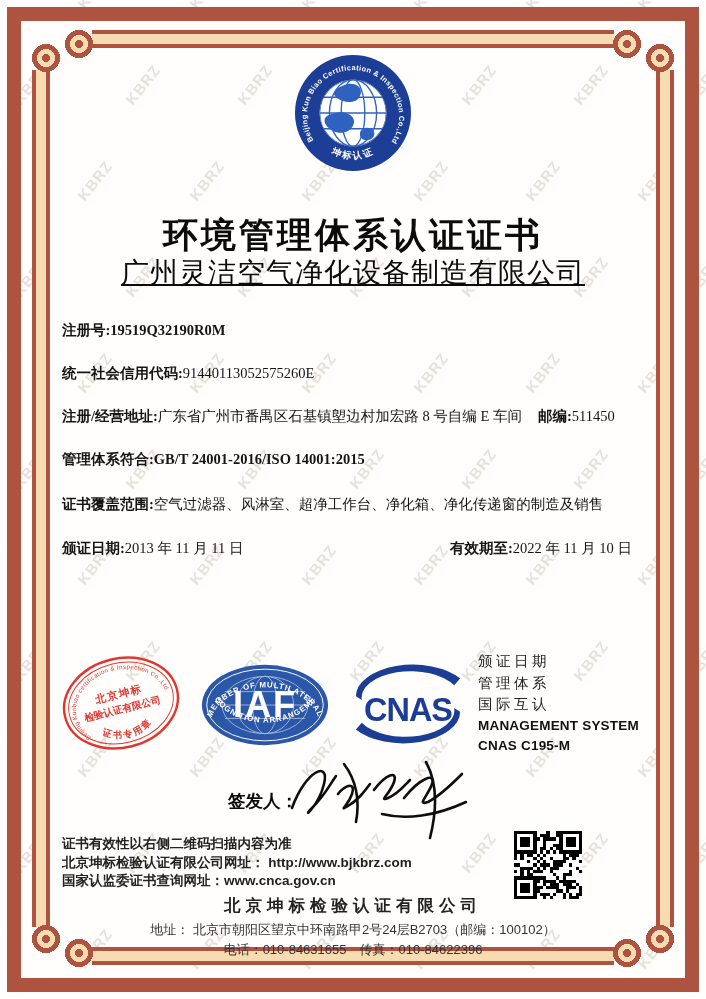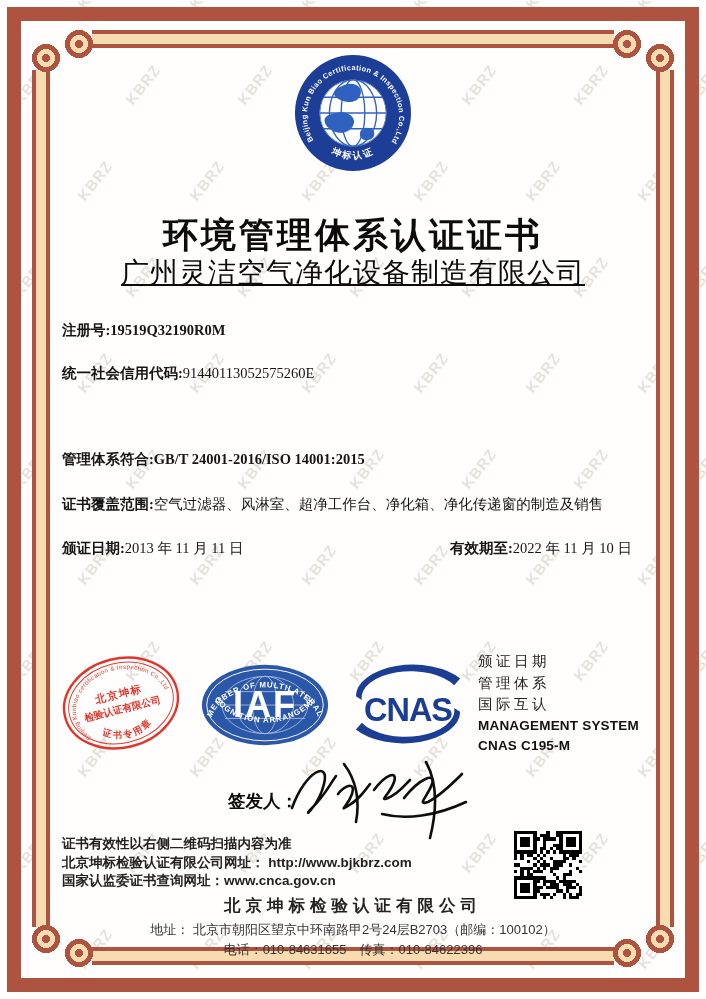--- a/index.html
+++ b/index.html
@@ -198,20 +198,23 @@
   </svg>
 
   <h1 class="title">环境管理体系认证证书</h1>
   <h2 class="company">广州灵洁空气净化设备制造有限公司</h2>
 
   <div class="row" style="top:321px">
     <b>注册号:</b><span class="v-bold">19519Q32190R0M</span>
   </div>
   <div class="row" style="top:364px">
     <b>统一社会信用代码:</b><span>91440113052575260E</span>
+  </div>
+  <div class="row" style="top:407px">
+    <b>注册/经营地址:</b><span>广东省广州市番禺区石基镇塱边村加宏路 8 号自编 E 车间</span><b class="pc">邮编:</b><span>511450</span>
   </div>
   <div class="row" style="top:450px">
     <b>管理体系符合:</b><span class="v-bold">GB/T 24001-2016/ISO 14001:2015</span>
   </div>
   <div class="row" style="top:495px">
     <b>证书覆盖范围:</b><span>空气过滤器、风淋室、超净工作台、净化箱、净化传递窗的制造及销售</span>
   </div>
   <div class="row" style="top:539px">
     <b>颁证日期:</b><span>2013 年 11 月 11 日</span>
     <span class="right-pair"><b>有效期至:</b><span>2022 年 11 月 10 日</span></span>

